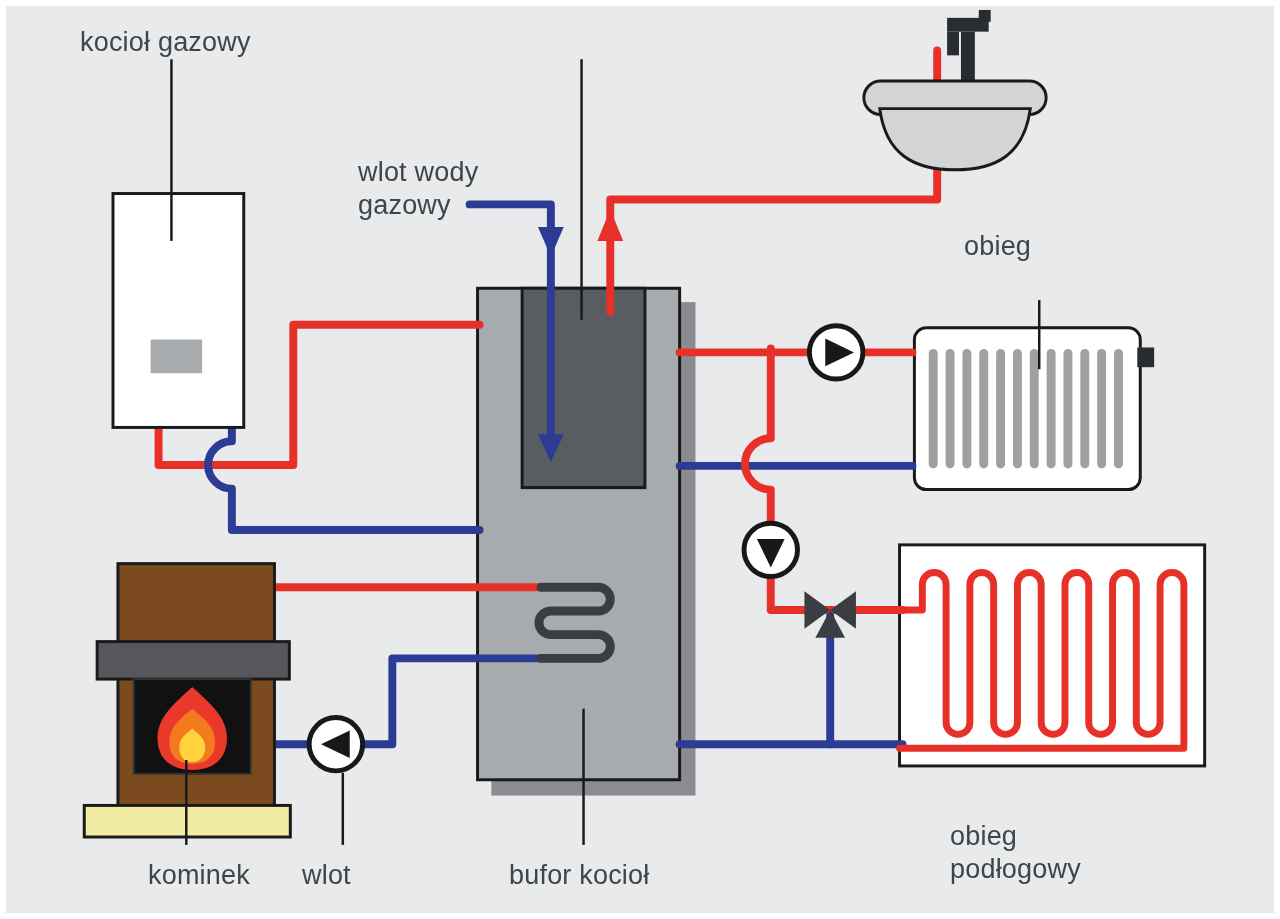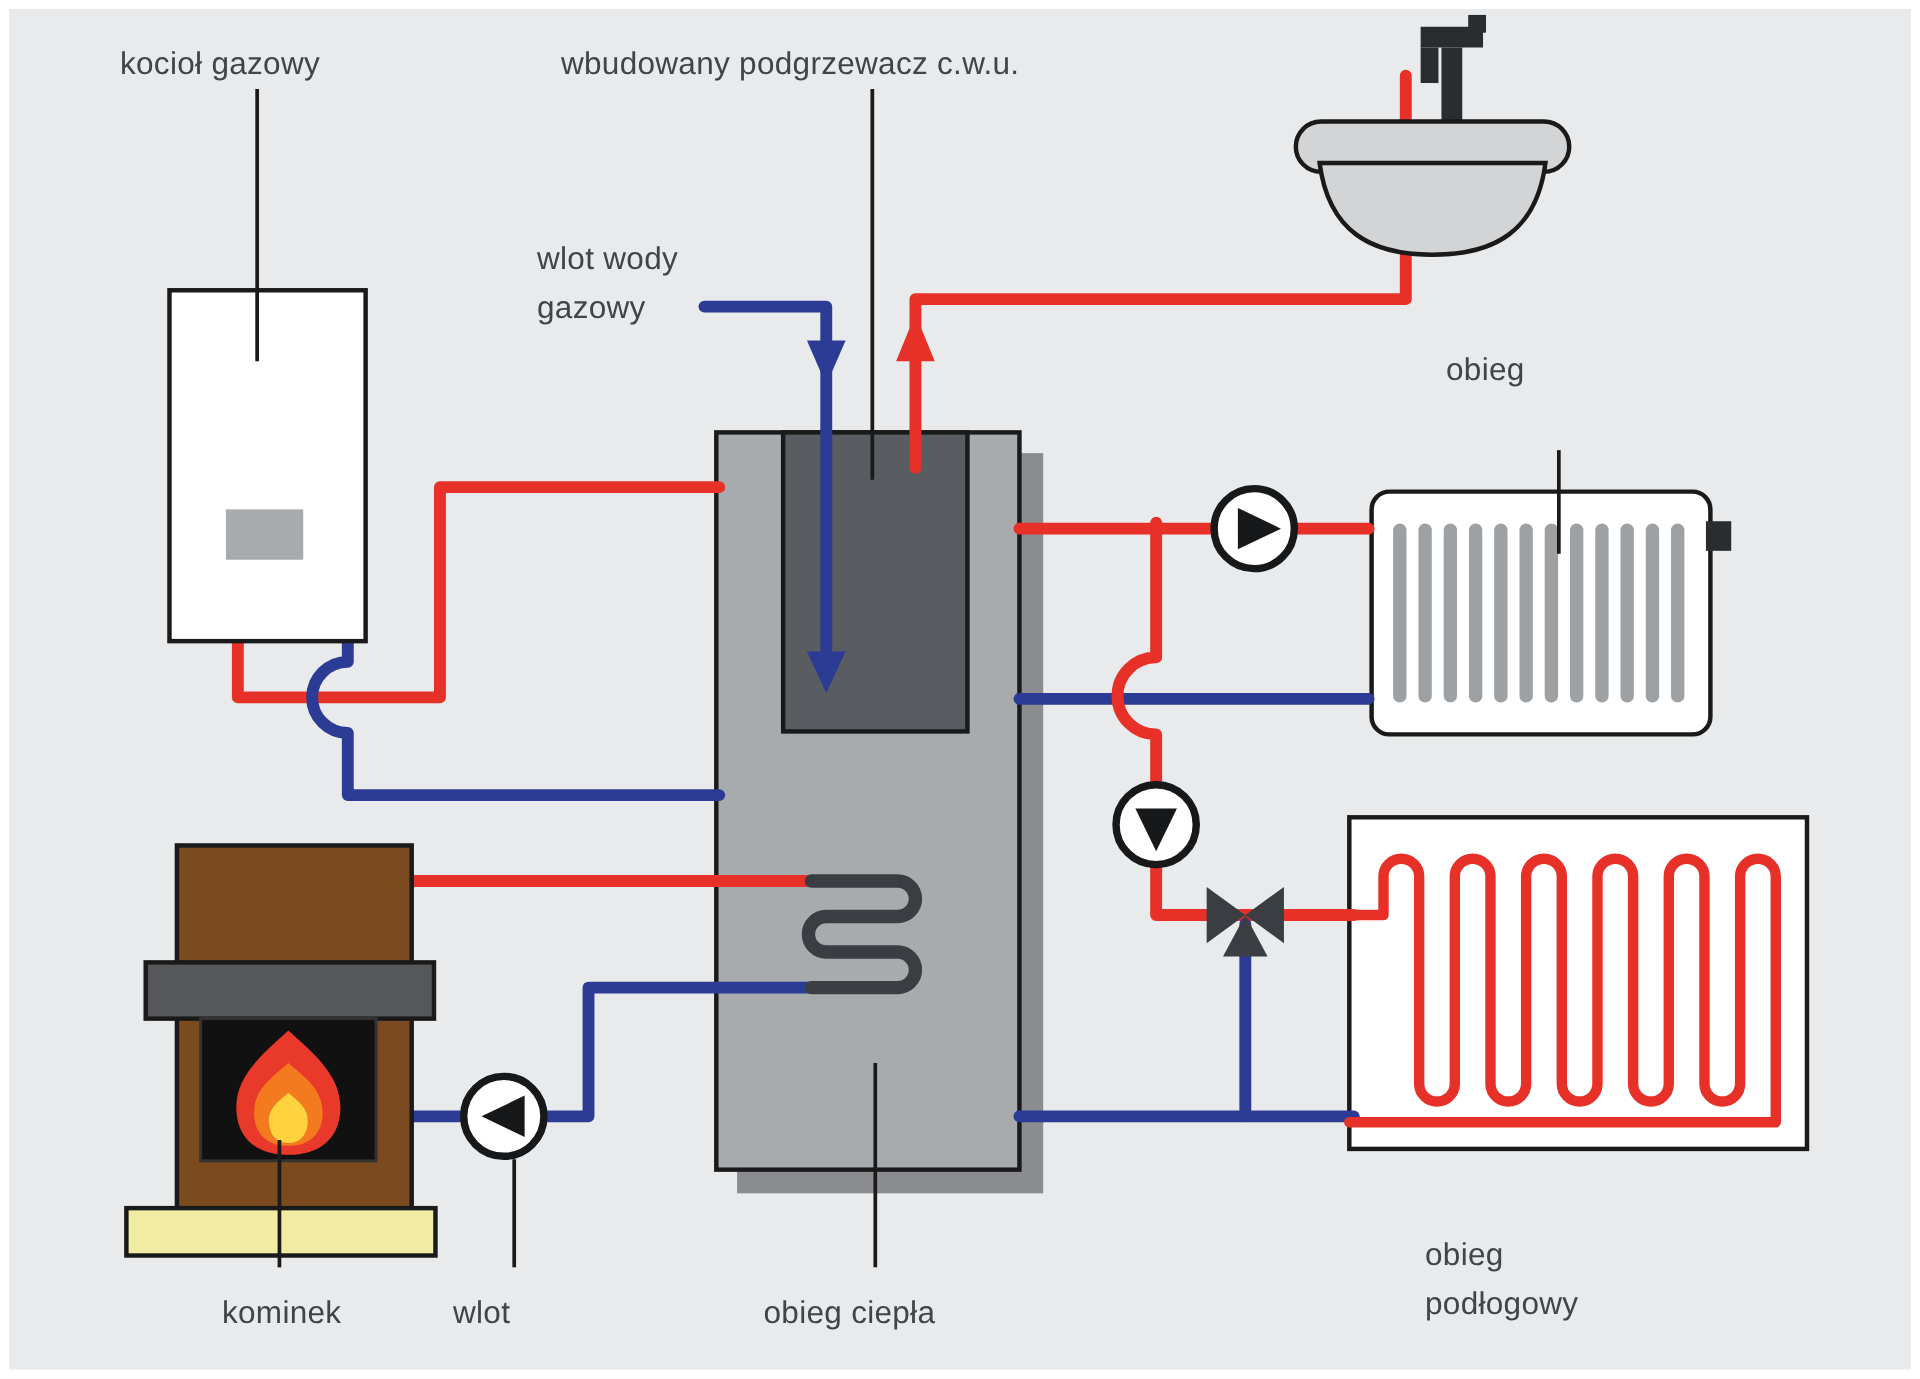--- a/index.html
+++ b/index.html
@@ -9,21 +9,21 @@
     background:var(--background,#e8eaeb);
     font-family:"Liberation Sans",sans-serif;
     border:6px solid #ffffff;
     box-sizing:border-box;
     overflow:hidden;
   }
   .canvas svg{position:absolute;left:0;top:0;width:100%;height:100%;}
   .lbl{
     position:absolute;
     color:var(--text,#3f4549);
-    font-size:21px;
+    font-size:27px;
     line-height:33px;
     letter-spacing:.2px;
     white-space:nowrap;
   }
   .lbl.center{text-align:left;white-space:normal;}
   
   .p-hot{fill:none;stroke:var(--hot-pipe,#e73128);stroke-width:8;stroke-linejoin:round;stroke-linecap:round;}
   .p-cold{fill:none;stroke:var(--cold-pipe,#2c3b94);stroke-width:8;stroke-linejoin:round;stroke-linecap:round;}
   .p-thin{stroke-width:7;}
   .arrow-hot{fill:var(--hot-pipe,#e73128);stroke:none;}
@@ -146,33 +146,32 @@
 
     <line class="leader" x1="167" y1="54" x2="167" y2="238"></line>
     <line class="leader" x1="581" y1="54" x2="581" y2="318"></line>
     <line class="leader" x1="1043" y1="298" x2="1043" y2="368"></line>
     <line class="leader" x1="182" y1="850" x2="182" y2="764"></line>
     <line class="leader" x1="340" y1="850" x2="340" y2="777"></line>
     <line class="leader" x1="583" y1="850" x2="583" y2="712"></line>
   </svg>
 
   <div class="lbl" style="left:74px;top:20px;">kocioł gazowy</div>
-  <div class="lbl" style="left:368px;top:20px;">wbudowany podgrzewacz c.w.u.</div>
 
   <div class="lbl center" style="left:352px;top:150px;width:140px;">
     <div>wlot wody</div>
     <div>gazowy</div>
   </div>
 
   <div class="lbl center" style="left:958px;top:224px;width:172px;">
     <div>obieg</div>
   </div>
 
   <div class="lbl" style="left:142px;top:853px;">kominek</div>
   <div class="lbl" style="left:296px;top:853px;">wlot</div>
-  <div class="lbl" style="left:503px;top:853px;">obieg ciepła</div>
+  <div class="lbl" style="left:503px;top:853px;">bufor kocioł</div>
 
   <div class="lbl center" style="left:944px;top:814px;width:172px;">
     <div>obieg</div>
     <div>podłogowy</div>
   </div>
 
 </div>
 
 </body></html>

